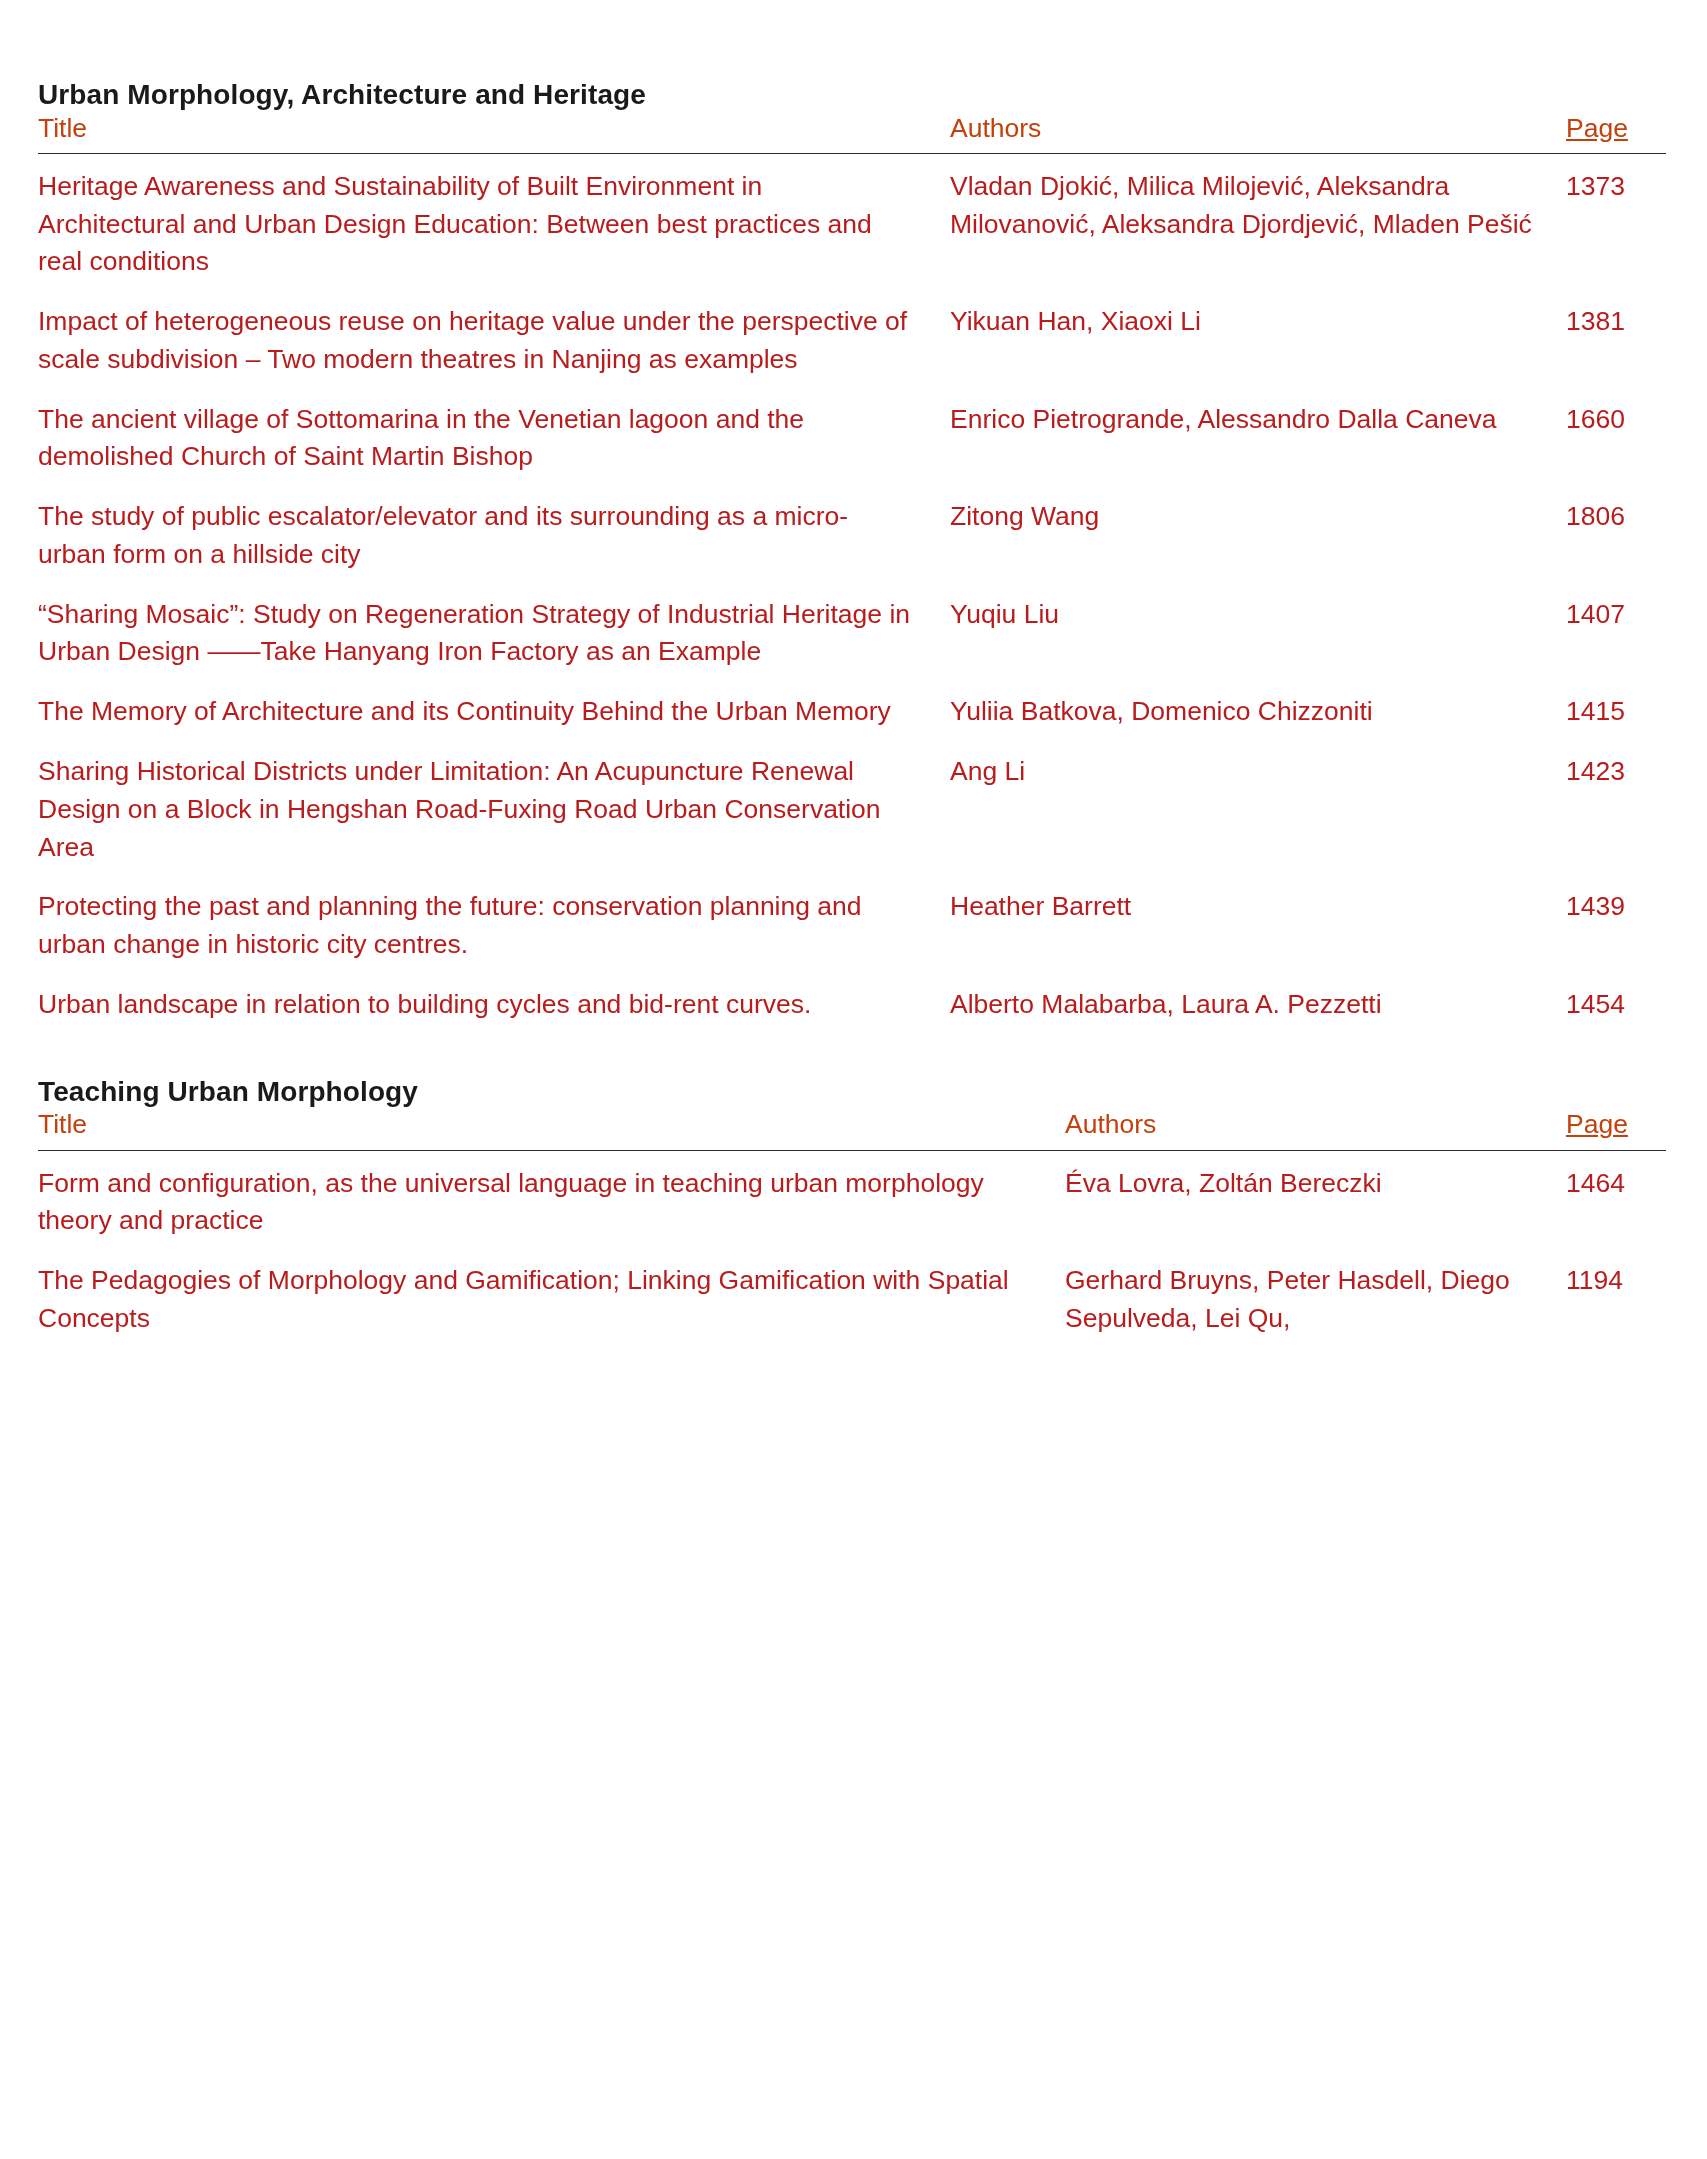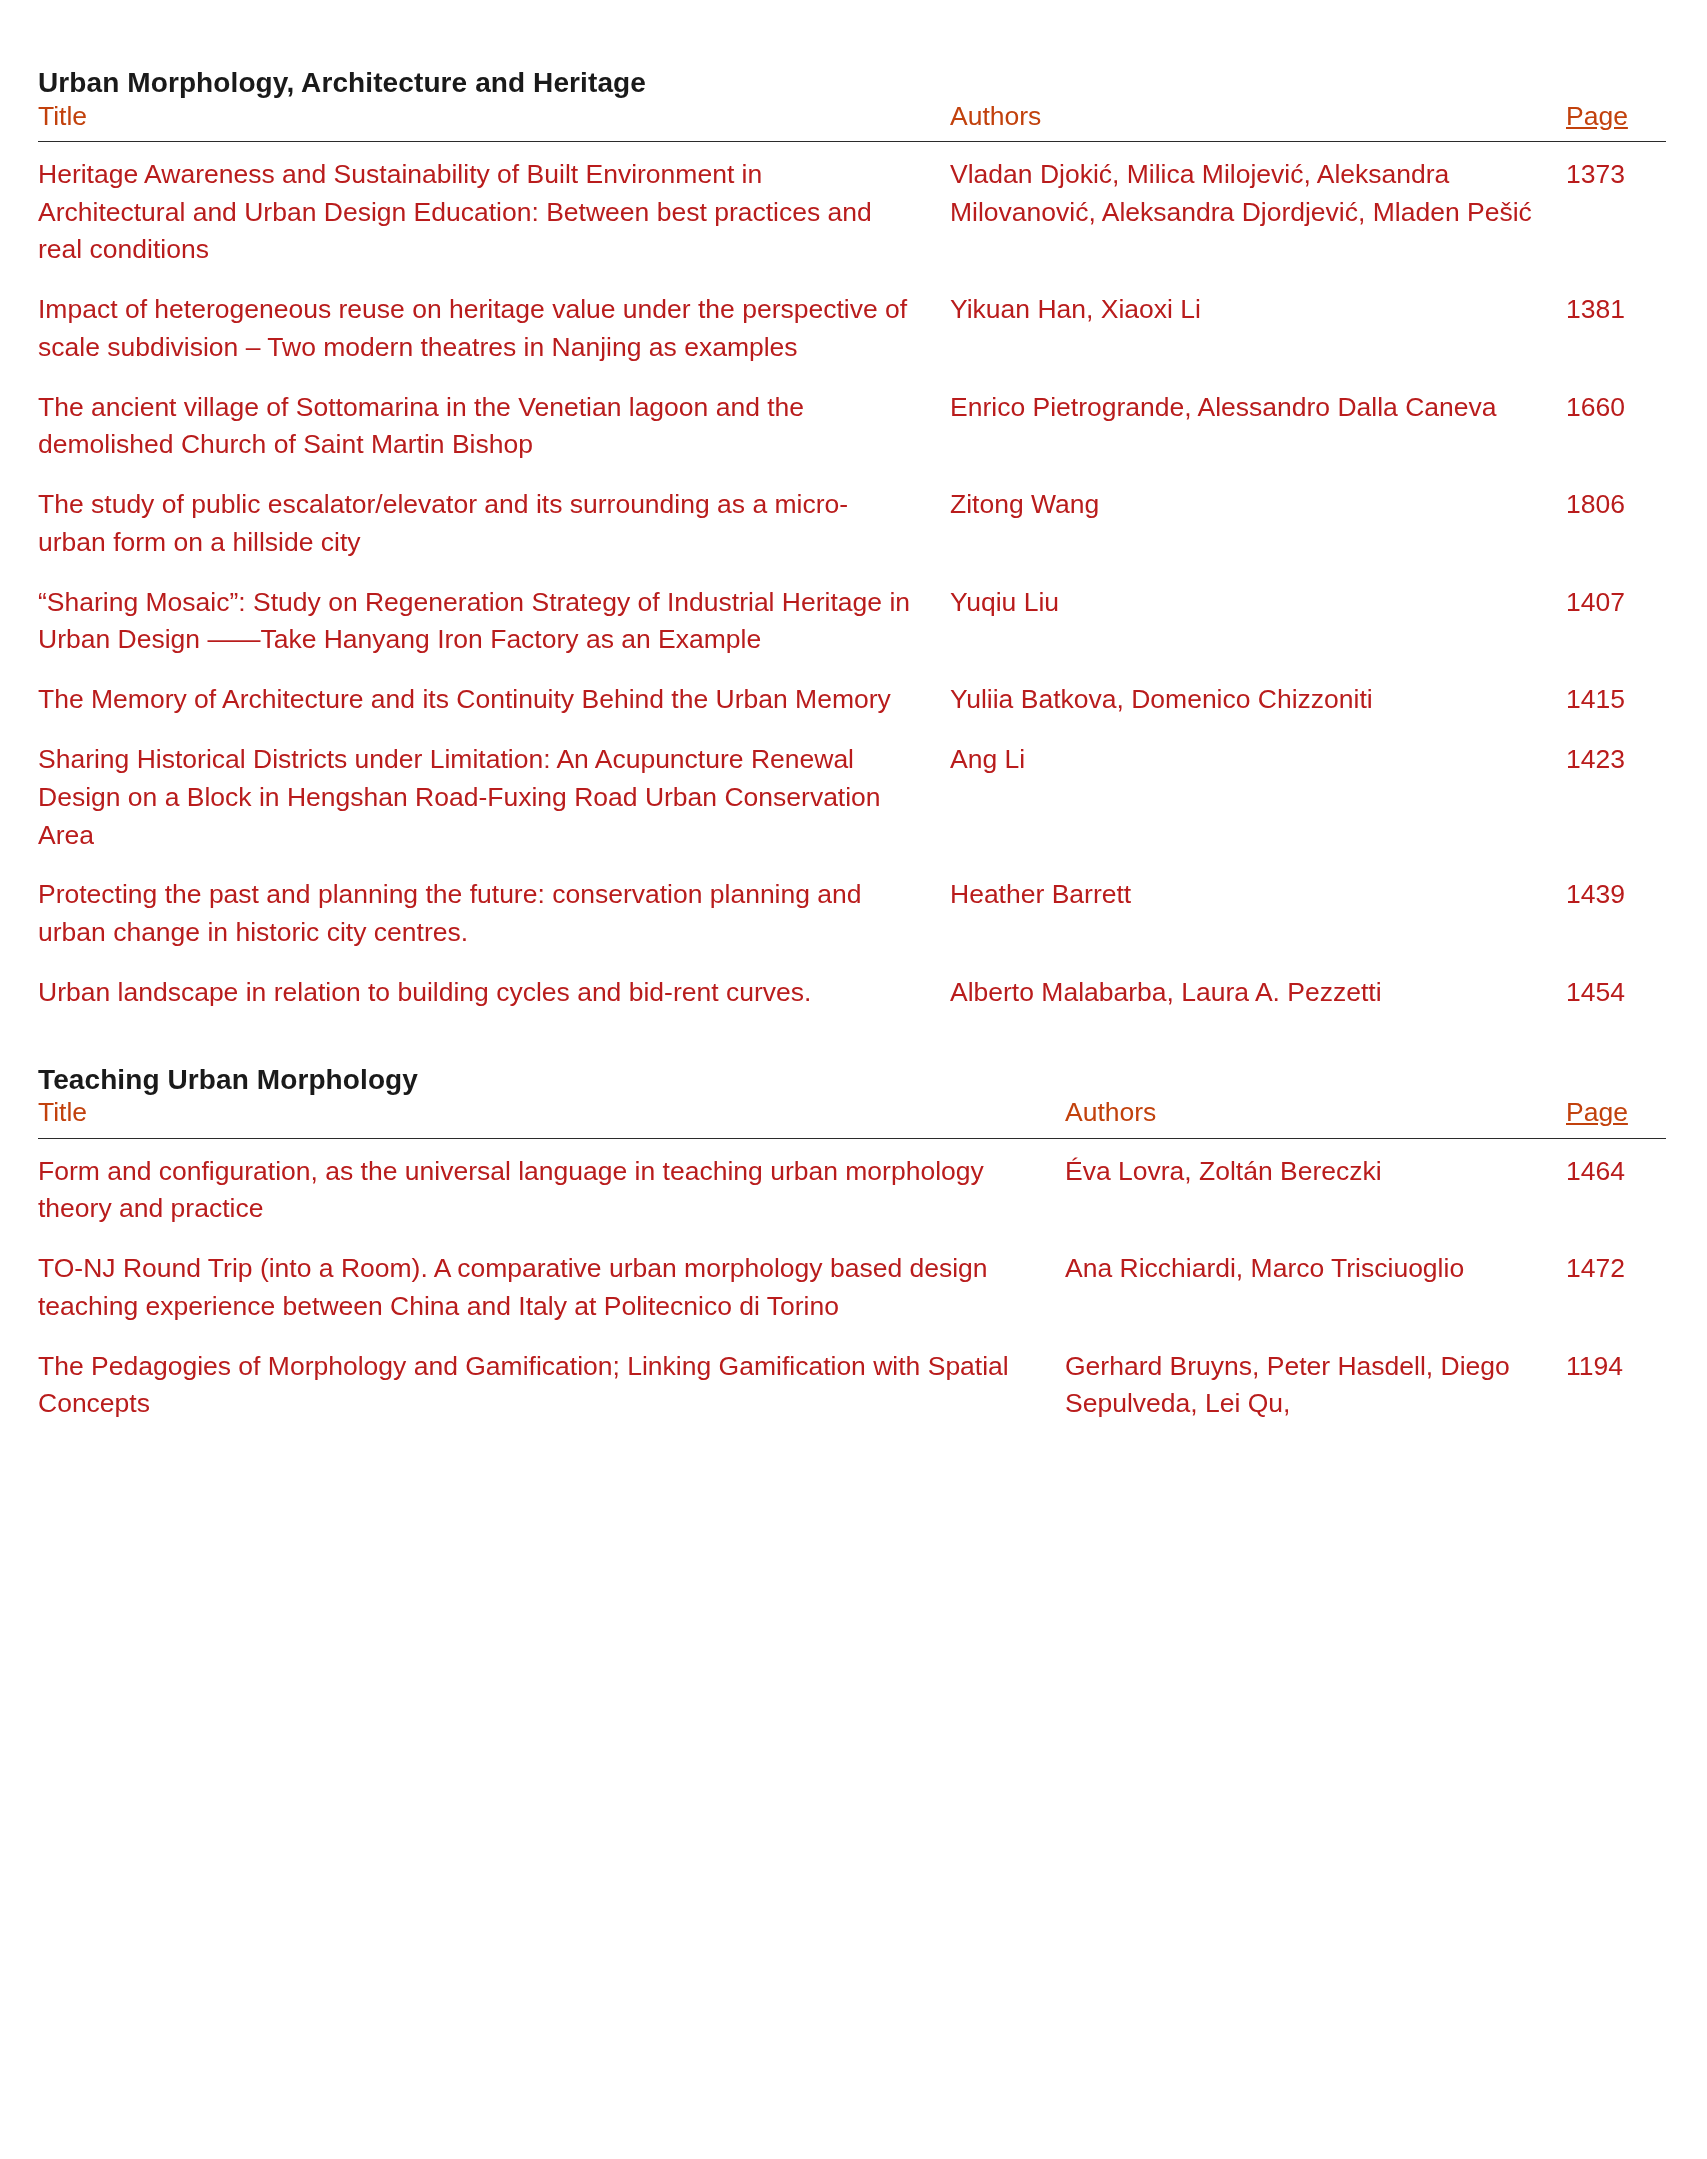--- a/index.html
+++ b/index.html
@@ -13,21 +13,21 @@
     font-family: "Liberation Sans", sans-serif;
     color: #333333;
     -webkit-font-smoothing: antialiased;
     overflow: hidden;
   }
   .page {
     position: relative;
     width: 1565px;
     height: 2159px;
     box-sizing: border-box;
-    padding: 3px 41px 0 38px;
+    padding: 15px 41px 0 38px;
     border-radius: 11px;
   }
 
   
   .section { margin: 0; }
   .section-title {
     font-size: 28px;
     font-weight: bold;
     color: #1a1a1a;
     letter-spacing: 0.1px;
@@ -171,25 +171,20 @@
           <th class="th-page">Page</th>
         </tr>
       </thead>
       <tbody>
         <tr>
           <td class="td-title">Form and configuration, as the universal language in teaching urban morphology theory and practice</td>
           <td class="td-authors">Éva Lovra, Zoltán Bereczki</td>
           <td class="td-page">1464</td>
         </tr>
         <tr>
-          <td class="td-title">TO-NJ Round Trip (into a Room). A comparative urban morphology based design teaching experience between China and Italy at Politecnico di Torino</td>
-          <td class="td-authors">Ana Ricchiardi, Marco Trisciuoglio</td>
-          <td class="td-page">1472</td>
-        </tr>
-        <tr>
           <td class="td-title">The Pedagogies of Morphology and Gamification; Linking Gamification with Spatial Concepts</td>
           <td class="td-authors">Gerhard Bruyns, Peter Hasdell, Diego Sepulveda, Lei Qu,</td>
           <td class="td-page">1194</td>
         </tr>
       </tbody>
     </table>
   </div>
 
 </div>
 

